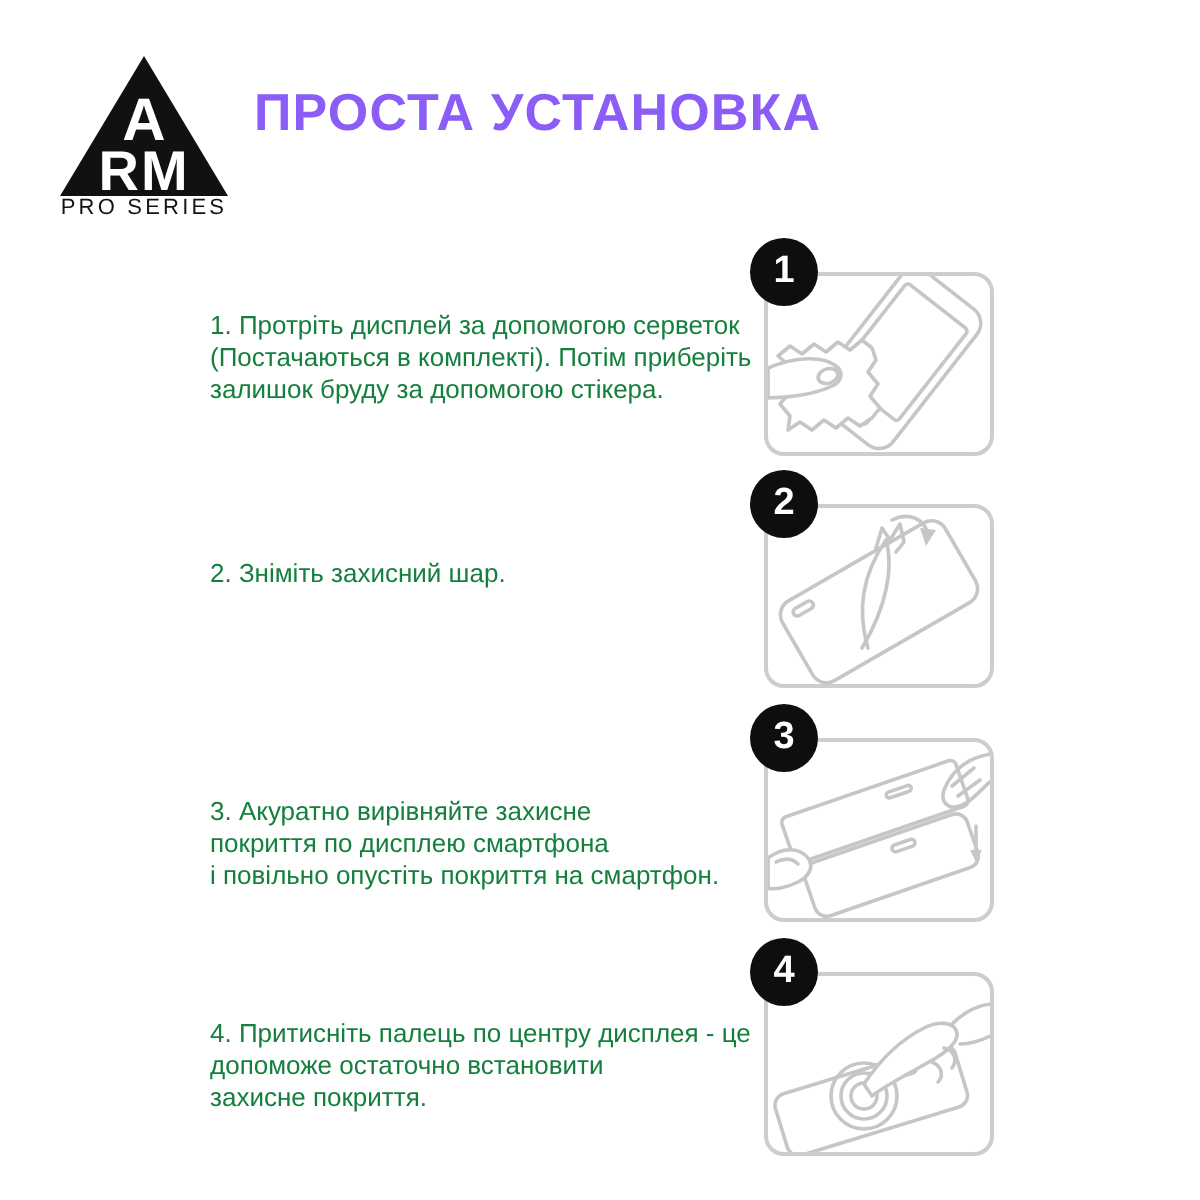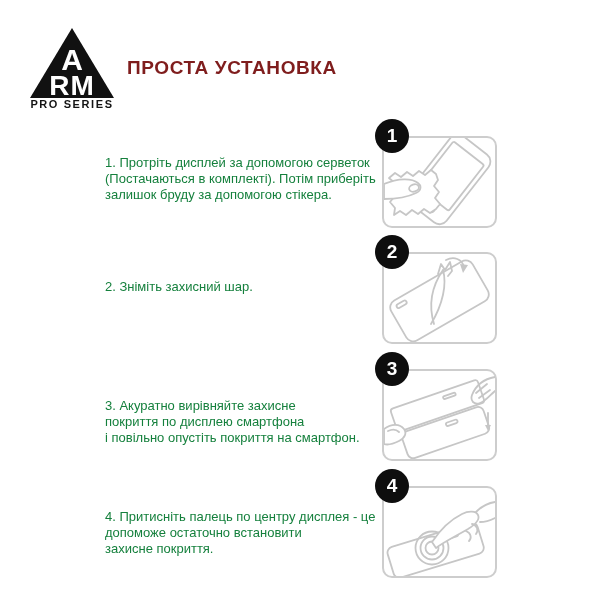--- a/index.html
+++ b/index.html
@@ -9,29 +9,29 @@
     height: 600px;
     background: #ffffff;
     font-family: "Liberation Sans", sans-serif;
     overflow: hidden;
   }
 
   
   #logo-svg { position: absolute; left: 28px; top: 26px; }
   .logo-tagline {
     position: absolute; left: 28px; top: 98px; width: 88px;
-    text-align: center; font-size: 11px; font-weight: 700;
+    text-align: center; font-size: 11px; font-weight: 400;
     letter-spacing: 1.6px; color: #141414; white-space: nowrap;
   }
 
   
   .page-title {
-    position: absolute; left: 127px; top: 57px;
-    font-size: 19px; font-weight: 800; letter-spacing: 0.6px;
-    color: #7f1d1d; white-space: nowrap;
+    position: absolute; left: 127px; top: 41px;
+    font-size: 26px; font-weight: 800; letter-spacing: 0.6px;
+    color: #8b5cf6; white-space: nowrap;
   }
 
   
   .step-text {
     position: absolute; left: 105px; width: 300px;
     font-size: 13px; line-height: 16px; color: #15803d;
     white-space: pre-line;
   }
   #step-text-1 { top: 155px; }
   #step-text-2 { top: 279px; }

